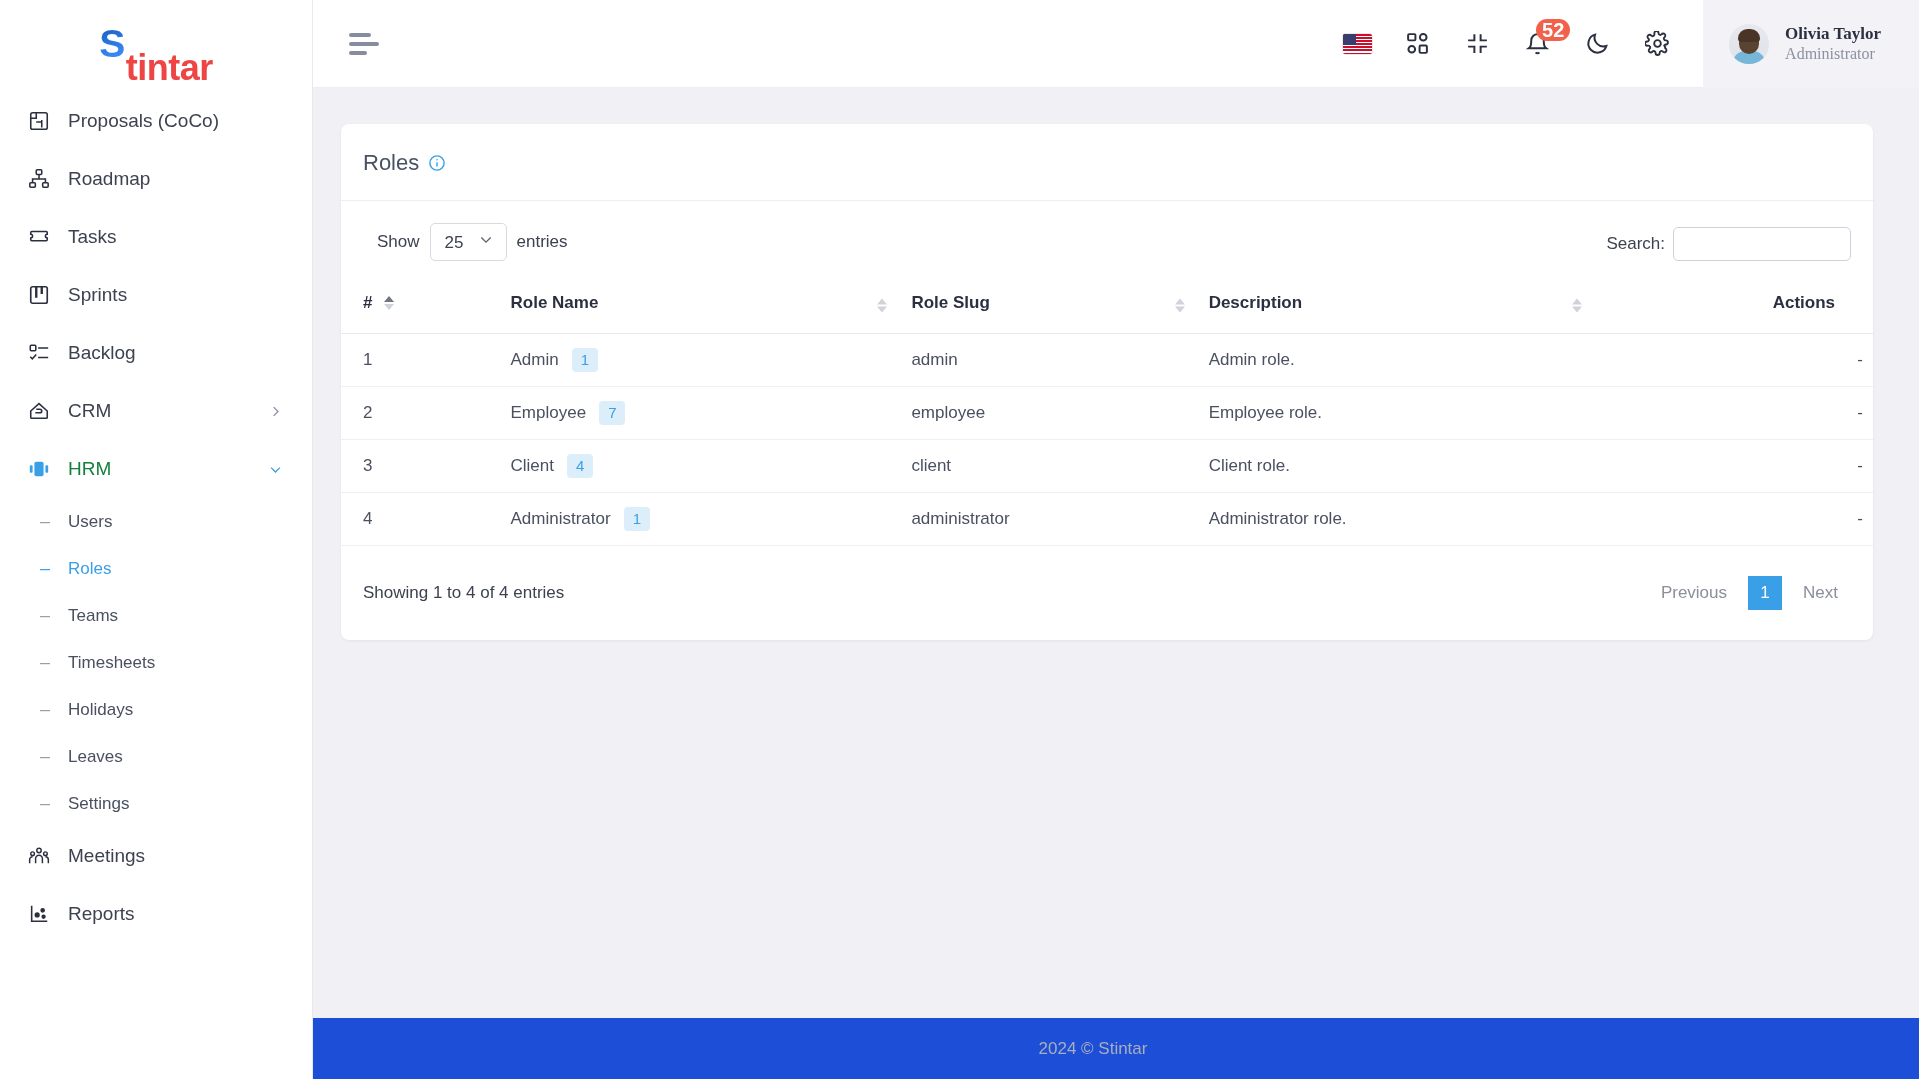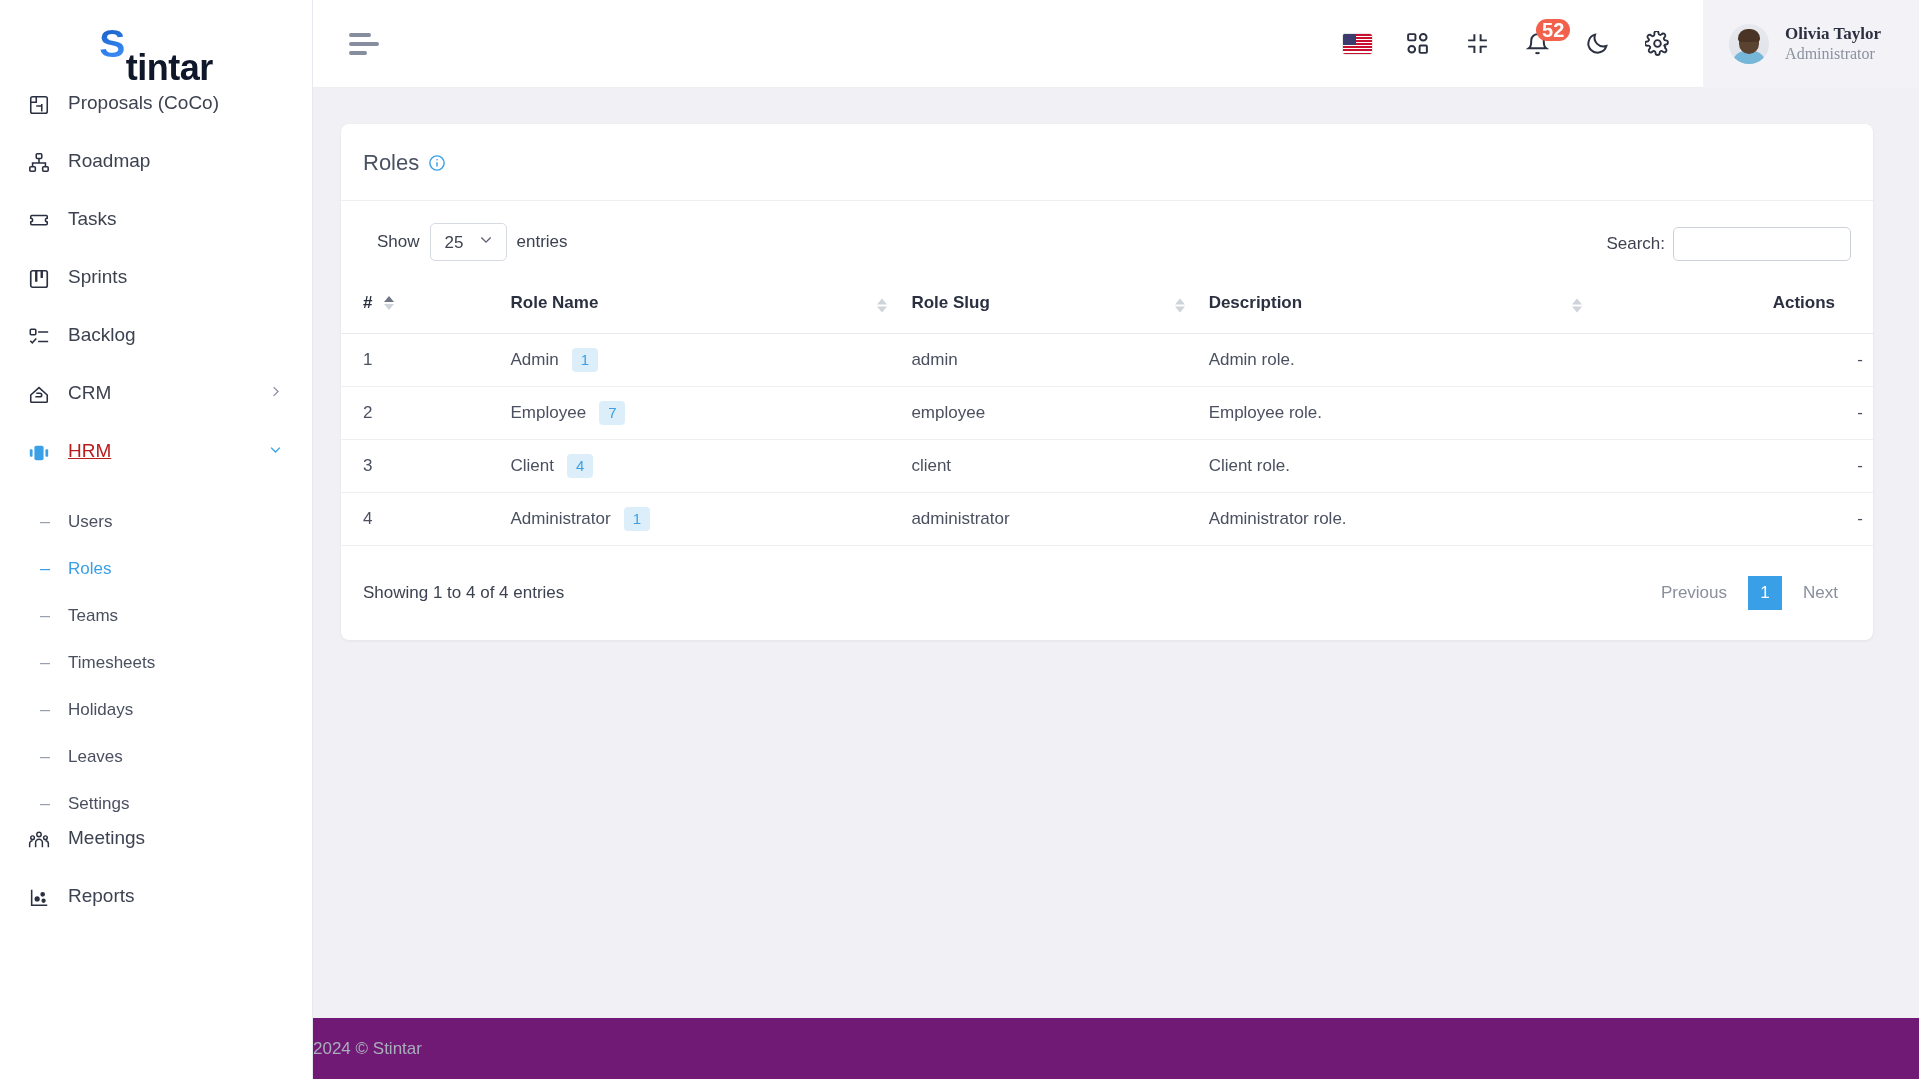--- a/index.html
+++ b/index.html
@@ -28,41 +28,41 @@
     font-size: 36px; font-weight: bold; letter-spacing: -0.5px;
     color: #2f80ed;
     display: flex; align-items: center;
   }
   .brand-s {
     font-size: 39px; font-weight: bold;
     background: linear-gradient(160deg, #1456b8 0%, #2f80ed 60%, #4d9bf5 100%);
     -webkit-background-clip: text; background-clip: text; color: transparent;
     margin-right: 1px;
   }
-  .brand-rest { color: #0f172a; margin-top: 48px; }
+  .brand-rest { color: #ef4444; margin-top: 48px; }
 
   .nav { padding-top: 4px; }
   .nav-item {
-    display: flex; 
+    display: flex; align-items: center;
     height: 58px;
     padding: 0 28px 0 26px;
     color: #3d4250;
     font-size: 19px;
     cursor: pointer;
     position: relative;
   }
   .nav-item .ico {
     width: 26px; height: 26px;
     margin-right: 16px;
     flex: 0 0 26px;
     display: flex; align-items: center; justify-content: center;
     color: #2b3040;
   }
   .nav-item .ico svg { display: block; }
-  .nav-item.active { color: #b91c1c; text-decoration: underline; }
+  .nav-item.active { color: #15803d; }
   .nav-item.active .ico { color: #39a0e8; }
   .nav-label { flex: 1 1 auto; white-space: nowrap; }
   .caret {
     width: 18px; height: 18px; flex: 0 0 18px;
     color: #8c93a3;
     display: flex; align-items: center; justify-content: center;
   }
   .nav-item.active .caret { color: #39a0e8; }
 
   .subnav-item {
@@ -301,22 +301,22 @@
     background: #39a0e8; color: #ffffff;
     min-width: 34px; height: 34px;
     display: flex; align-items: center; justify-content: center;
     font-size: 17px;
     cursor: pointer;
     margin: 0 8px;
   }
 
   .footer {
     height: 62px; flex: 0 0 62px;
-    background: #701a75;
-    display: flex; align-items: center; justify-content: flex-start;
+    background: #1d4ed8;
+    display: flex; align-items: center; justify-content: center;
     padding-right: 46px;
     font-size: 17px;
     color: #a9aebb;
     border-top: 1px solid #f0f0f4;
   }
 </style>
 </head>
 <body>
 
 <div class="app">

